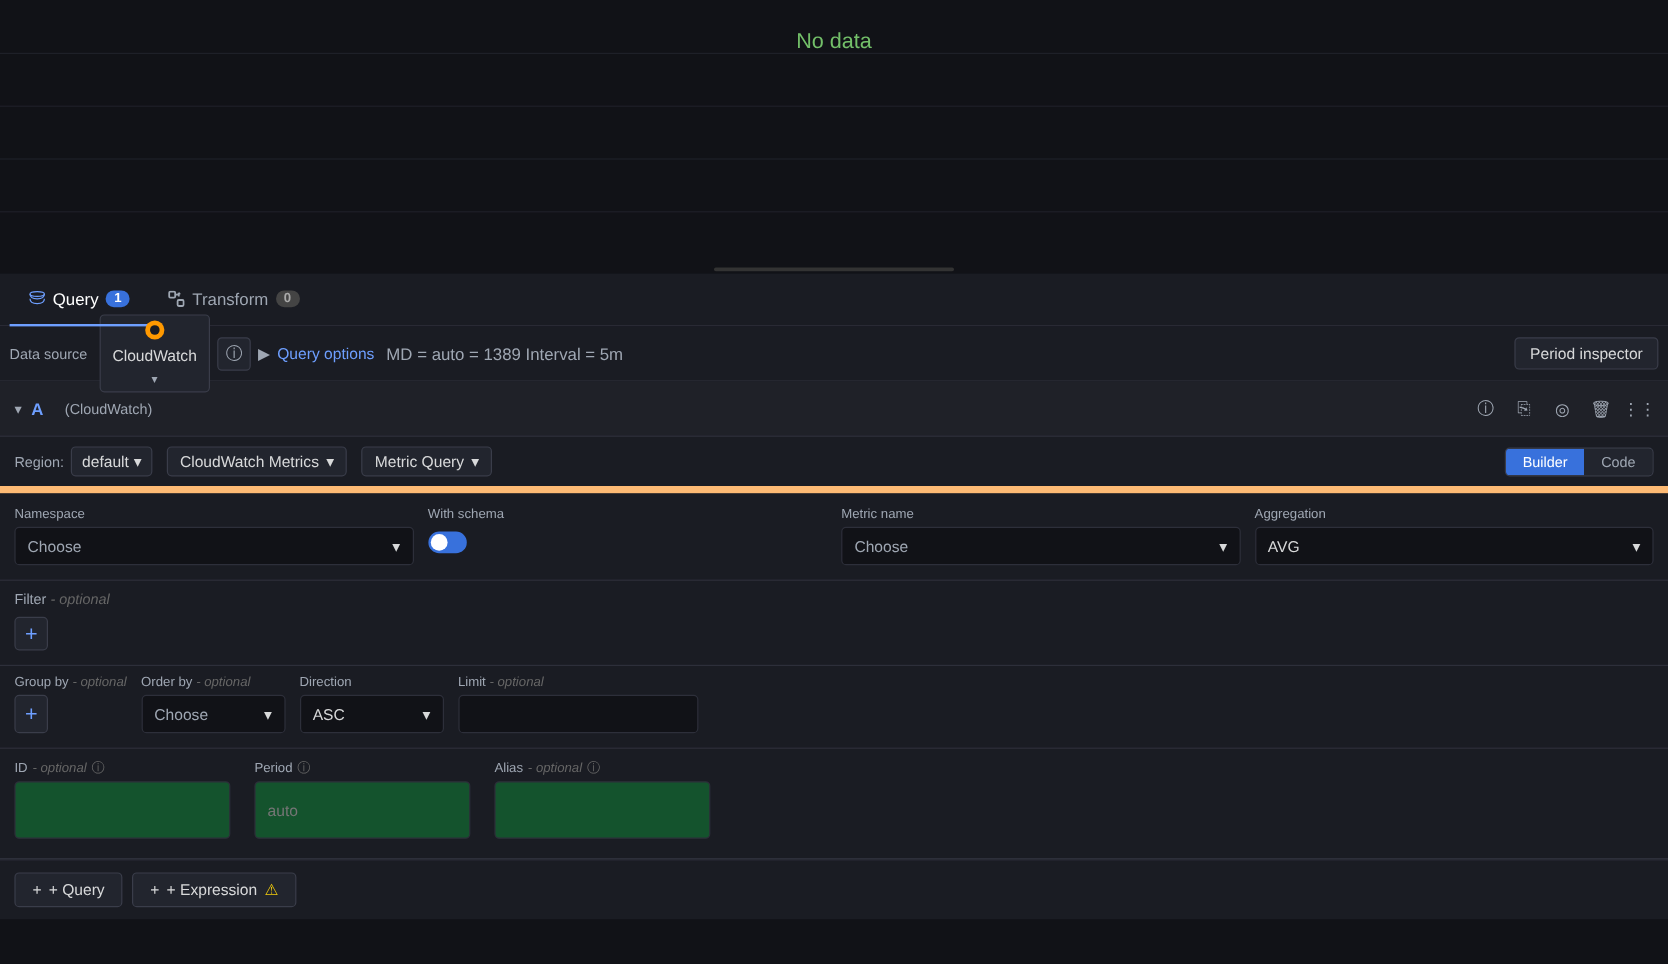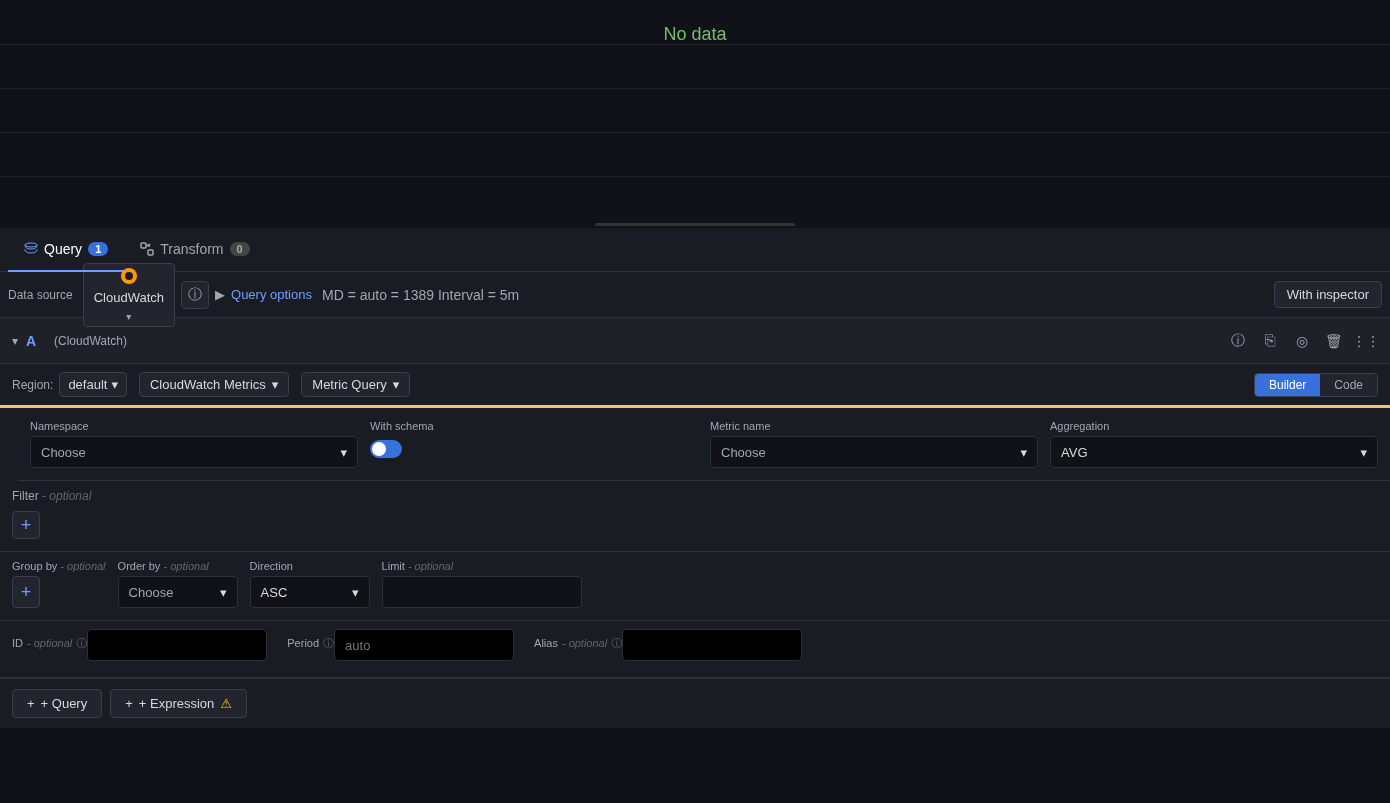--- a/index.html
+++ b/index.html
@@ -202,21 +202,21 @@
       align-items: center;
       justify-content: center;
     }
 
     
     .query-config-row {
       display: flex;
       align-items: center;
       padding: 8px 12px;
       gap: 12px;
-      border-bottom: 3px solid #fdba74;
+      border-bottom: 6px solid #fdba74;
       flex-wrap: wrap;
     }
     .region-group {
       display: flex;
       align-items: center;
       gap: 6px;
     }
     .region-label { color: #9fa7b3; font-size: 12px; }
     .region-select {
       background: #22252e;
@@ -273,21 +273,20 @@
       color: #fff;
     }
 
     
     .fields-area {
       padding: 12px;
       display: grid;
       grid-template-columns: repeat(4, 1fr);
       gap: 12px;
       border-bottom: 1px solid #2d2f3a;
-      margin-left: 18px;
     }
     .field-group label {
       display: block;
       color: #9fa7b3;
       font-size: 11px;
       margin-bottom: 4px;
       text-transform: none;
     }
     .field-select {
       width: 100%;
@@ -407,42 +406,42 @@
     }
 
     
     .bottom-fields {
       padding: 8px 12px 16px;
       display: flex;
       align-items: flex-start;
       gap: 20px;
       flex-wrap: wrap;
     }
-    .bottom-group { display: flex; flex-direction: row; }
+    .bottom-group { display: flex; flex-direction: column; }
     .bottom-group label {
       font-size: 11px;
       color: #9fa7b3;
       margin-bottom: 4px;
       display: flex;
       align-items: center;
       gap: 4px;
     }
     .info-icon {
       color: #666;
       font-size: 11px;
       cursor: pointer;
     }
     .bottom-input {
-      background: #000000;
+      background: #14532d;
       border: 1px solid #2d2f3a;
       border-radius: 4px;
       padding: 0 10px;
       color: #d8d9da;
       font-size: 13px;
-      height: 32px;
+      height: 48px;
       width: 180px;
     }
     .bottom-input.period-input { color: #9fa7b3; }
 
     
     .footer-bar {
       background: #1a1c23;
       padding: 10px 12px;
       display: flex;
       gap: 8px;
@@ -555,21 +554,21 @@
   <div class="info-btn">
     <span>ⓘ</span>
   </div>
   <div class="query-options-btn">
     <span style="color:#9fa7b3">▶</span>
     <span>Query options</span>
     <span class="query-options-meta">MD = auto = 1389   Interval = 5m</span>
   </div>
   <div class="spacer"></div>
   <div class="query-inspector-btn">
-    <span>With inspector</span>
+    <span>Period inspector</span>
   </div>
 </div>
 
 <div class="query-panel">
 
   <div class="query-row-header">
     <span class="collapse-btn">▾</span>
     <span class="query-letter">A</span>
     <span class="query-datasource-tag">(CloudWatch)</span>
     <div class="query-header-actions">

